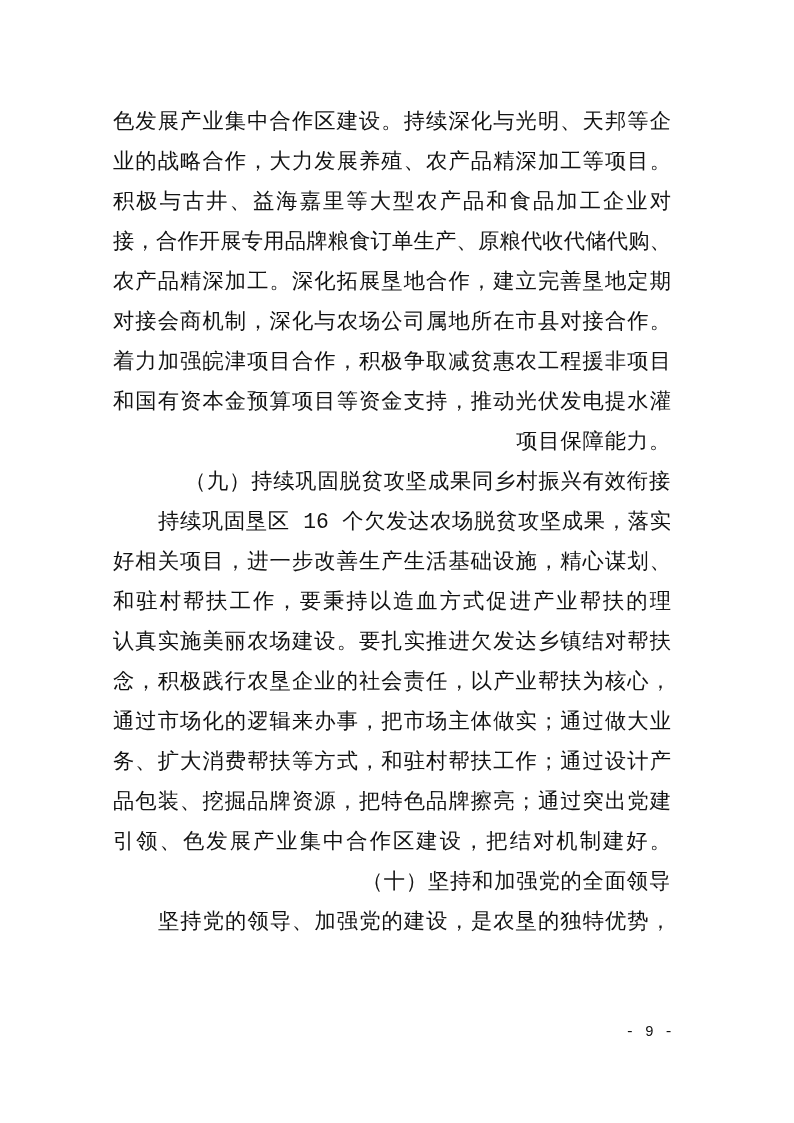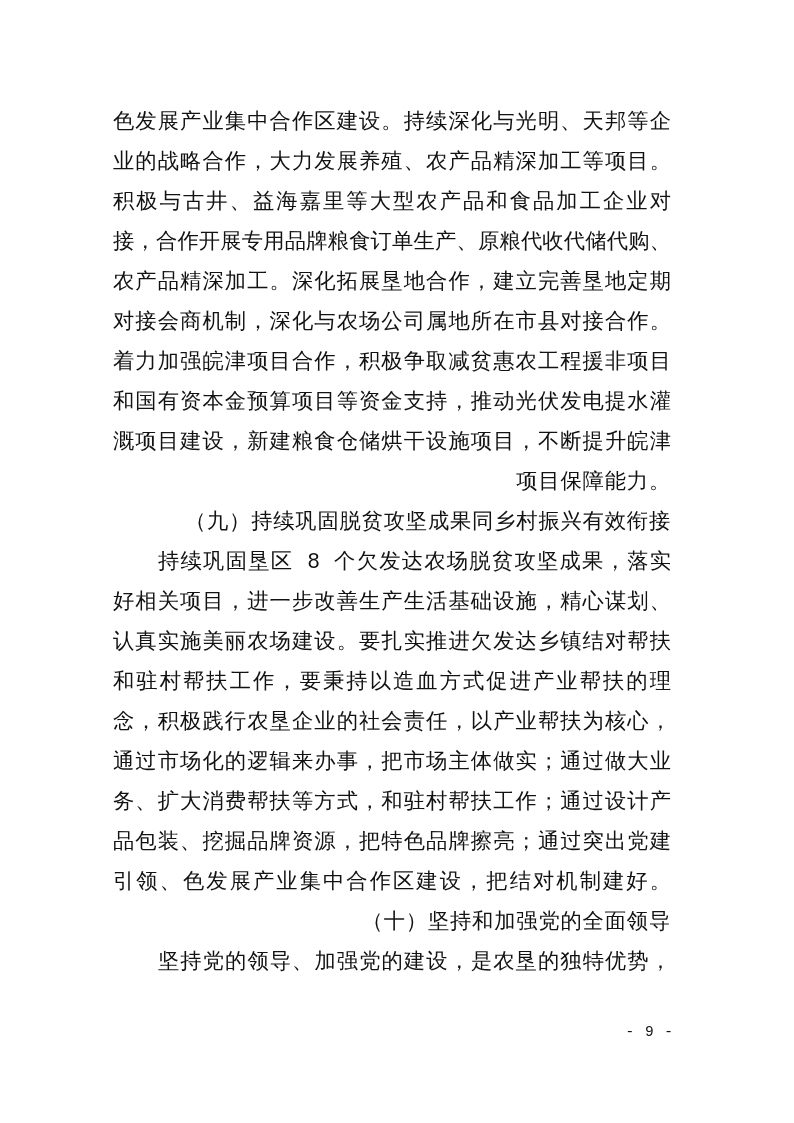--- a/index.html
+++ b/index.html
@@ -58,27 +58,26 @@
 <div id="page">
   <div id="text-block">
       <div class="line stretch">色发展产业集中合作区建设。持续深化与光明、天邦等企</div>
       <div class="line stretch">业的战略合作，大力发展养殖、农产品精深加工等项目。</div>
       <div class="line stretch">积极与古井、益海嘉里等大型农产品和食品加工企业对</div>
       <div class="line stretch">接，合作开展专用品牌粮食订单生产、原粮代收代储代购、</div>
       <div class="line stretch">农产品精深加工。深化拓展垦地合作，建立完善垦地定期</div>
       <div class="line stretch">对接会商机制，深化与农场公司属地所在市县对接合作。</div>
       <div class="line stretch">着力加强皖津项目合作，积极争取减贫惠农工程援非项目</div>
       <div class="line stretch">和国有资本金预算项目等资金支持，推动光伏发电提水灌</div>
-      <div class="line stretch">溉项目建设，新建粮食仓储烘干设施项目，不断提升皖津</div>
       <div class="line">项目保障能力。</div>
       <div class="line indent heading">（九）持续巩固脱贫攻坚成果同乡村振兴有效衔接</div>
-      <div class="line indent stretch">持续巩固垦区 8 个欠发达农场脱贫攻坚成果，落实</div>
+      <div class="line indent stretch">持续巩固垦区 16 个欠发达农场脱贫攻坚成果，落实</div>
       <div class="line stretch">好相关项目，进一步改善生产生活基础设施，精心谋划、</div>
+      <div class="line stretch">和驻村帮扶工作，要秉持以造血方式促进产业帮扶的理</div>
       <div class="line stretch">认真实施美丽农场建设。要扎实推进欠发达乡镇结对帮扶</div>
-      <div class="line stretch">和驻村帮扶工作，要秉持以造血方式促进产业帮扶的理</div>
       <div class="line stretch">念，积极践行农垦企业的社会责任，以产业帮扶为核心，</div>
       <div class="line stretch">通过市场化的逻辑来办事，把市场主体做实；通过做大业</div>
       <div class="line stretch">务、扩大消费帮扶等方式，和驻村帮扶工作；通过设计产</div>
       <div class="line stretch">品包装、挖掘品牌资源，把特色品牌擦亮；通过突出党建</div>
       <div class="line stretch">引领、色发展产业集中合作区建设，把结对机制建好。</div>
       <div class="line indent heading">（十）坚持和加强党的全面领导</div>
       <div class="line indent stretch">坚持党的领导、加强党的建设，是农垦的独特优势，</div>
     </div>
   <div id="page-number">- 9 -</div>
 </div>

